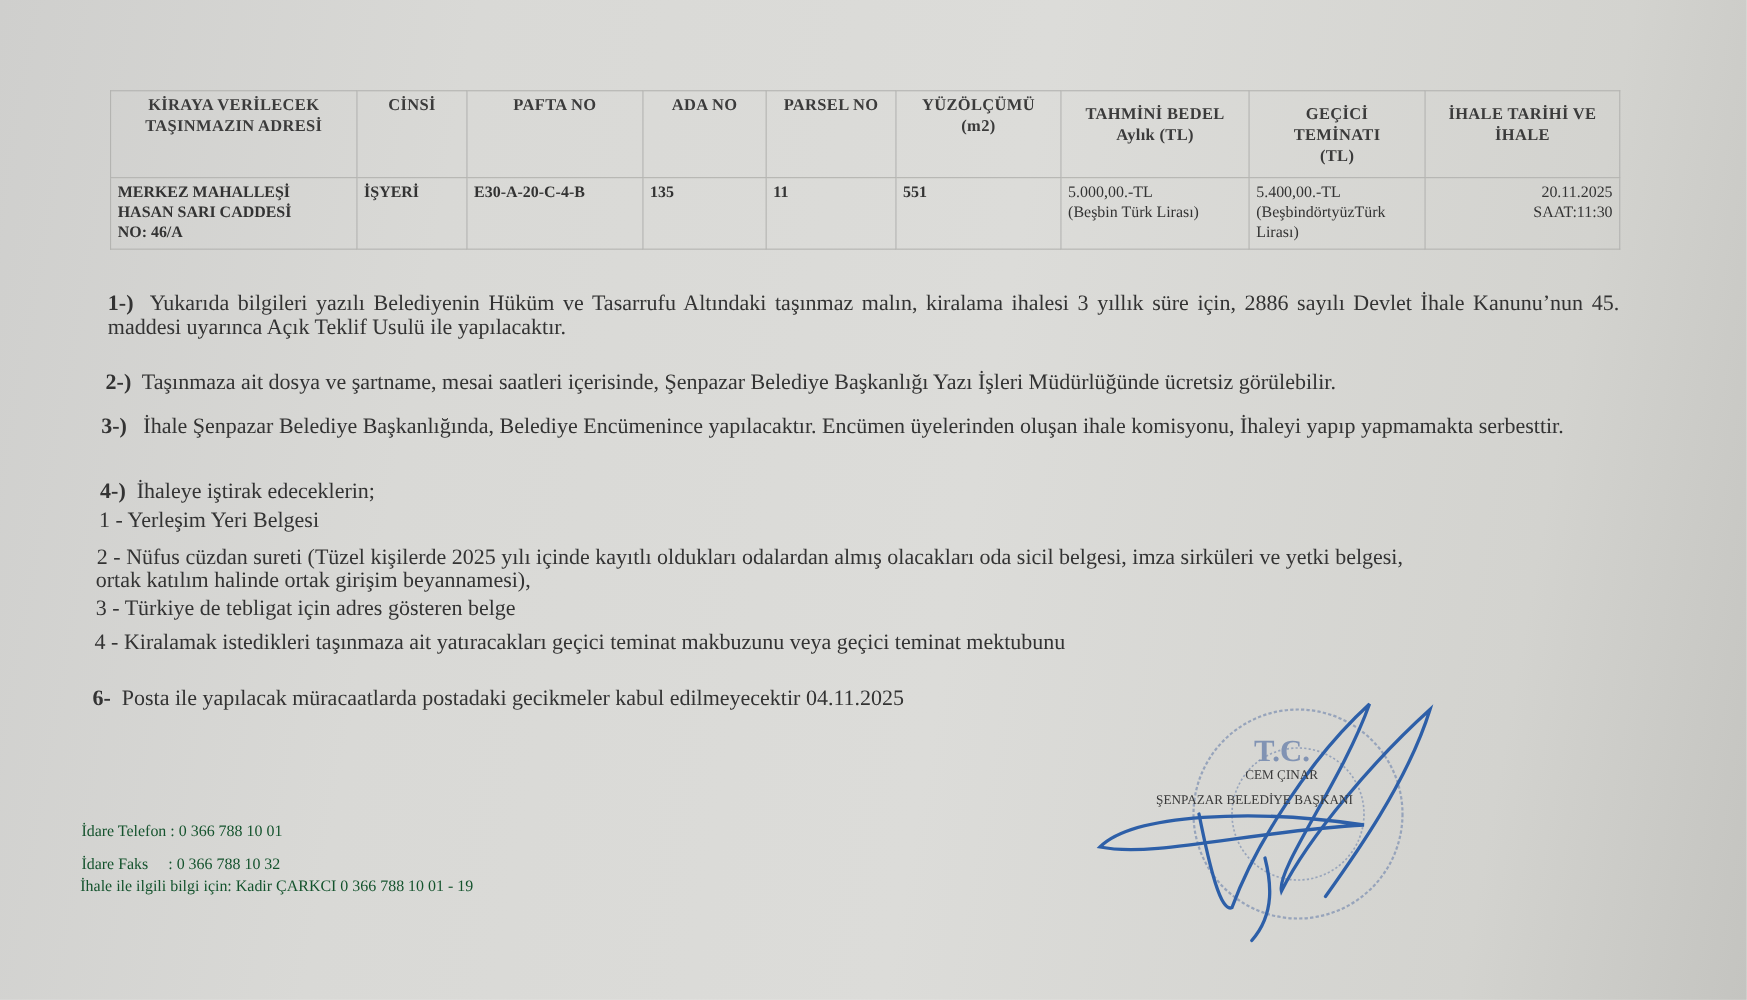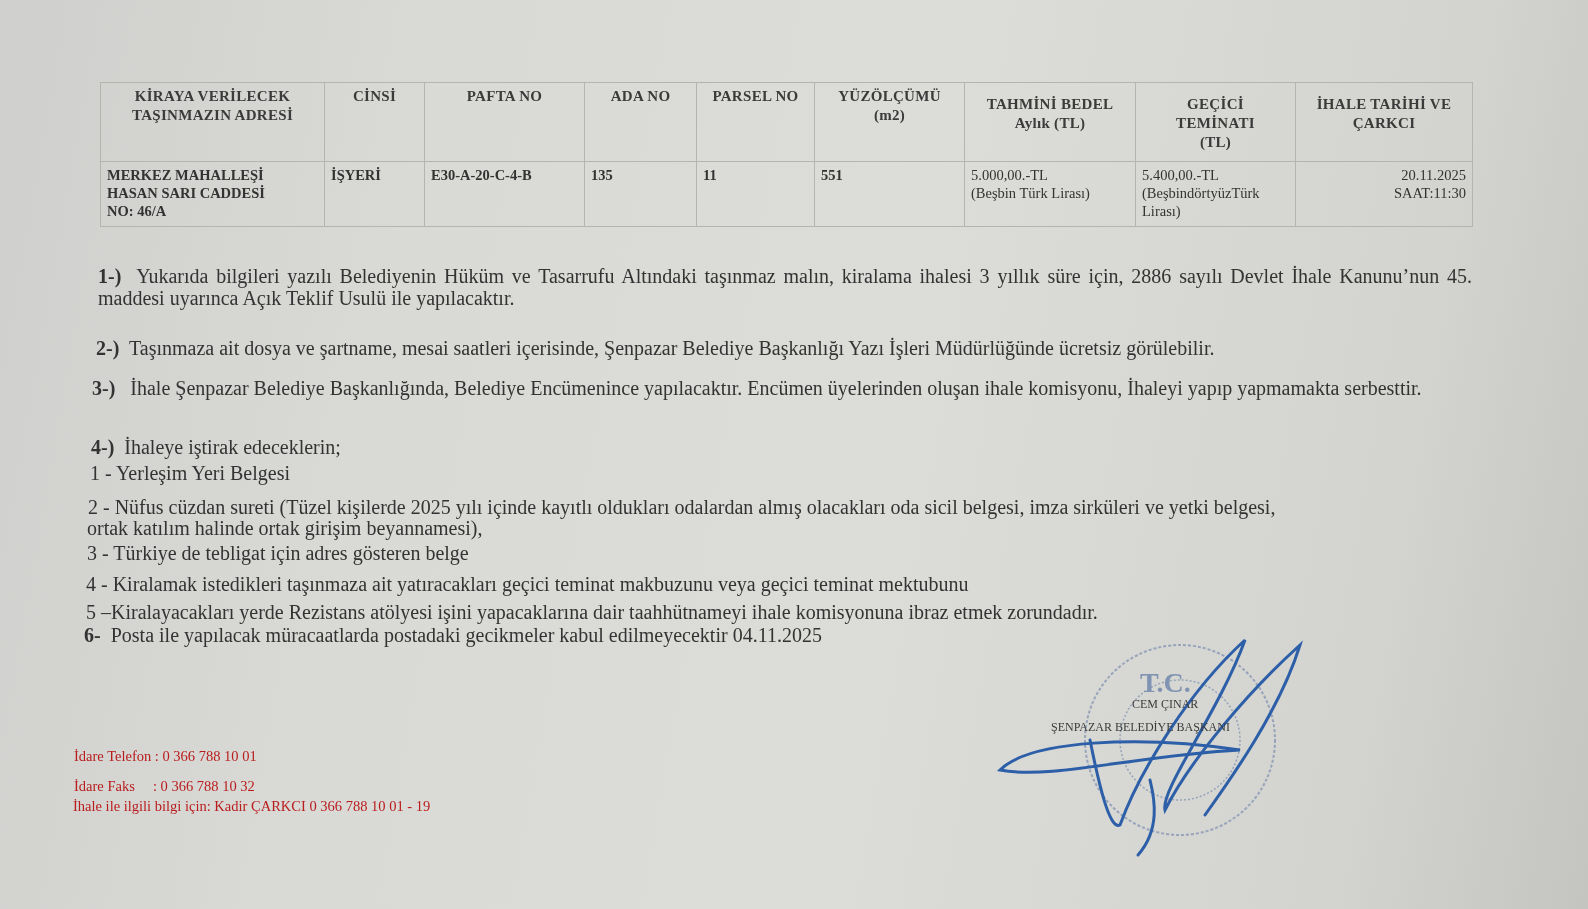--- a/index.html
+++ b/index.html
@@ -37,21 +37,21 @@
 
     .body-text {
       position: absolute; left: 86px; width: 1386px;
       font-size: 20px; line-height: 22px; color: #333;
     }
     .para { position: absolute; left: 0; width: 100%; text-align: justify; }
     .num { font-weight: bold; }
     .line { position: absolute; left: 0; white-space: nowrap; }
 
     .contact {
-      position: absolute; left: 74px; font-size: 14.5px; color: #b91c1c;
+      position: absolute; left: 74px; font-size: 14.5px; color: #14532d;
       white-space: nowrap;
     }
     .sig-name {
       position: absolute; font-size: 12px; color: #3a3a3a; white-space: nowrap;
     }
     svg.sig { position: absolute; left: 990px; top: 630px; }
   </style>
 </head>
 <body>
 
@@ -88,21 +88,21 @@
           <span class="cell-sub">TAHMİNİ BEDEL</span>
           <span class="cell-sub">Aylık  (TL)</span>
         </th>
         <th style="padding-top:12px">
           <span class="cell-sub">GEÇİCİ</span>
           <span class="cell-sub">TEMİNATI</span>
           <span class="cell-sub">(TL)</span>
         </th>
         <th style="padding-top:12px">
           <span class="cell-sub">İHALE TARİHİ VE</span>
-          <span class="cell-sub">ÇARKCI</span>
+          <span class="cell-sub">İHALE</span>
         </th>
       </tr>
     </thead>
     <tbody>
       <tr>
         <td class="bold">
           <span class="cell-sub">MERKEZ MAHALLEŞİ</span>
           <span class="cell-sub">HASAN SARI  CADDESİ</span>
           <span class="cell-sub">NO: 46/A</span>
         </td>
@@ -147,21 +147,20 @@
     <div class="line" style="top:436px; left:5px;">
       <span class="num">4-)</span>&nbsp;
       <span>İhaleye iştirak edeceklerin;</span>
     </div>
 
     <div class="line" style="top:462px; left:4px;">1 - Yerleşim Yeri Belgesi</div>
     <div class="line" style="top:496px; left:2px;">2 - Nüfus cüzdan sureti (Tüzel kişilerde 2025 yılı içinde kayıtlı oldukları odalardan almış olacakları oda sicil belgesi, imza sirküleri ve yetki belgesi,</div>
     <div class="line" style="top:517px; left:1px;">ortak katılım halinde ortak girişim beyannamesi),</div>
     <div class="line" style="top:542px; left:1px;">3 - Türkiye de tebligat için adres gösteren belge</div>
     <div class="line" style="top:573px; left:0px;">4 - Kiralamak istedikleri taşınmaza ait yatıracakları geçici teminat makbuzunu veya geçici teminat mektubunu</div>
-    <div class="line" style="top:601px; left:0px;">5 –Kiralayacakları yerde Rezistans atölyesi işini yapacaklarına dair taahhütnameyi  ihale komisyonuna ibraz etmek zorundadır.</div>
 
     <div class="line" style="top:624px; left:-2px;">
       <span class="num">6-</span>&nbsp;
       <span>Posta ile yapılacak müracaatlarda postadaki gecikmeler kabul edilmeyecektir  04.11.2025</span>
     </div>
   </div>
 
   <svg class="sig" width="360" height="230" viewBox="0 0 360 230">
     <g fill="none" stroke="#8193b3" stroke-opacity="0.75">
       <circle cx="190" cy="110" r="95" stroke-width="2" stroke-dasharray="3 2"></circle>

